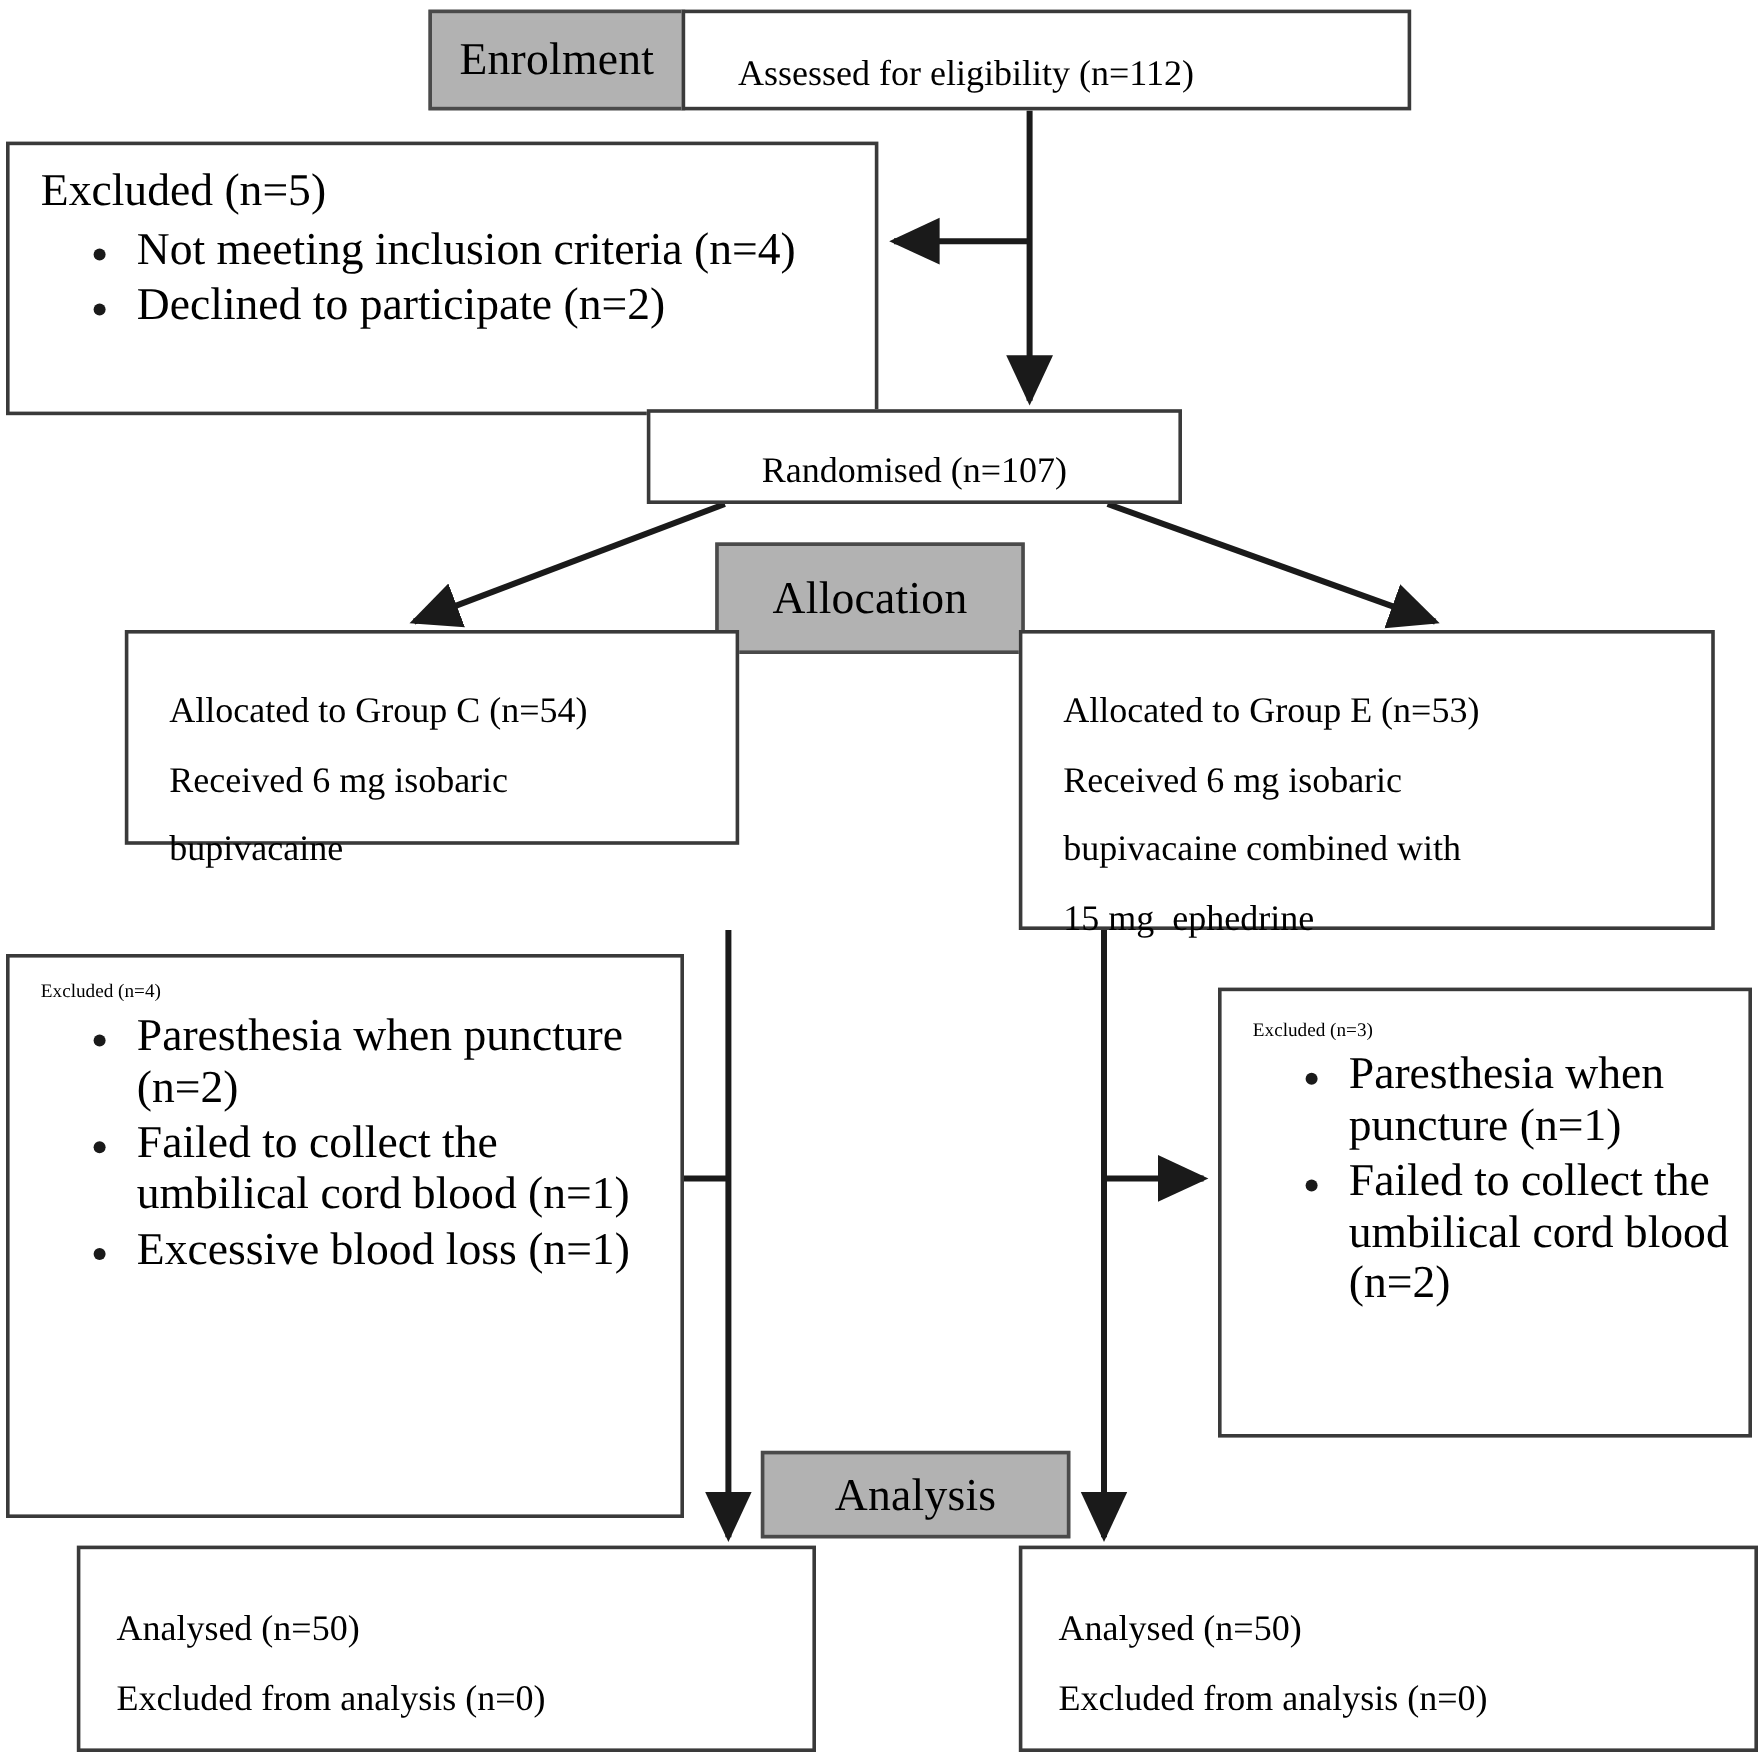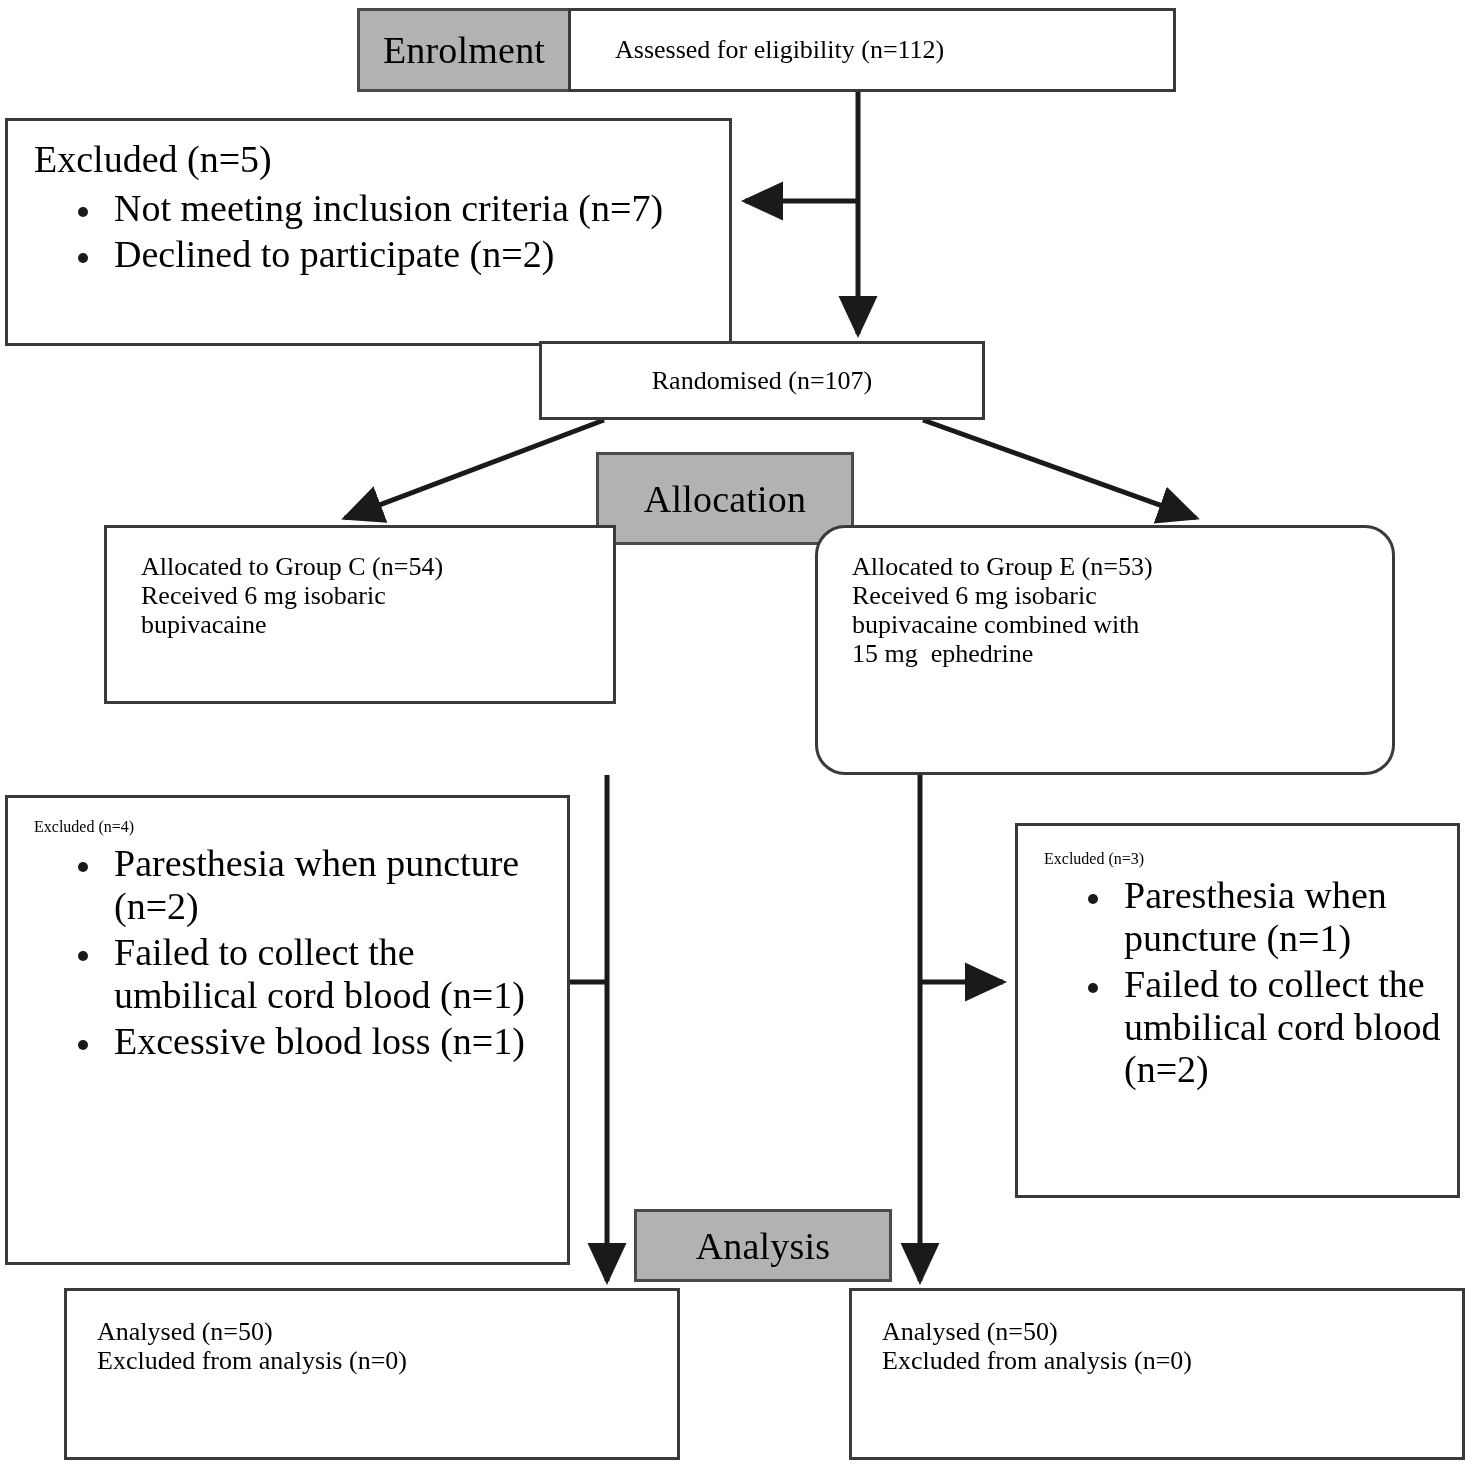--- a/index.html
+++ b/index.html
@@ -30,23 +30,24 @@
     display: flex;
     align-items: center;
     justify-content: center;
   }
   .label-box .lbl {
     font-size: 38px;
     line-height: 1;
     letter-spacing: 0.2px;
   }
   .box .txt {
-    font-size: 26px;
+    font-size: 30px;
     line-height: 1.12;
     white-space: pre-wrap;
+    margin-top: 24px;
   }
   
   #box-assessed {
     left: 568px; top: 8px; width: 608px; height: 84px;
     display: flex; align-items: center;
   }
   #box-assessed .txt { padding-left: 44px; }
 
   #lbl-enrolment { left: 357px; top: 8px; width: 214px; height: 84px; }
 
@@ -88,23 +89,22 @@
 
   
   #lbl-allocation { left: 596px; top: 452px; width: 258px; height: 93px; }
 
   
   #box-group-c {
     left: 104px; top: 525px; width: 512px; height: 179px;
     padding: 24px 18px 0 34px;
   }
   #box-group-e {
-    left: 815px; top: 525px; width: 580px; height: 250px;
+    left: 849px; top: 525px; width: 580px; height: 250px;
     padding: 24px 18px 0 34px;
-    border-radius: 30px;
   }
 
   
   #box-excluded-left {
     left: 5px; top: 795px; width: 565px; height: 470px;
     padding: 20px 12px 0 26px;
   }
   #box-excluded-right {
     left: 1015px; top: 823px; width: 445px; height: 375px;
     padding: 24px 12px 0 26px;
@@ -163,21 +163,21 @@
     <span class="lbl">Enrolment</span>
   </div>
 
   <div class="box" id="box-assessed">
     <div class="txt">Assessed for eligibility (n=112)</div>
   </div>
 
   <div class="box" id="box-excluded-top">
     <div class="hdr">Excluded (n=5)</div>
     <ul class="bullets">
-      <li>Not meeting inclusion criteria (n=7)</li>
+      <li>Not meeting inclusion criteria (n=4)</li>
       <li>Declined to participate (n=2)</li>
     </ul>
   </div>
 
   <div class="box" id="box-randomised">
     <div class="txt">Randomised (n=107)</div>
   </div>
 
   <div class="label-box" id="lbl-allocation">
     <span class="lbl">Allocation</span>

